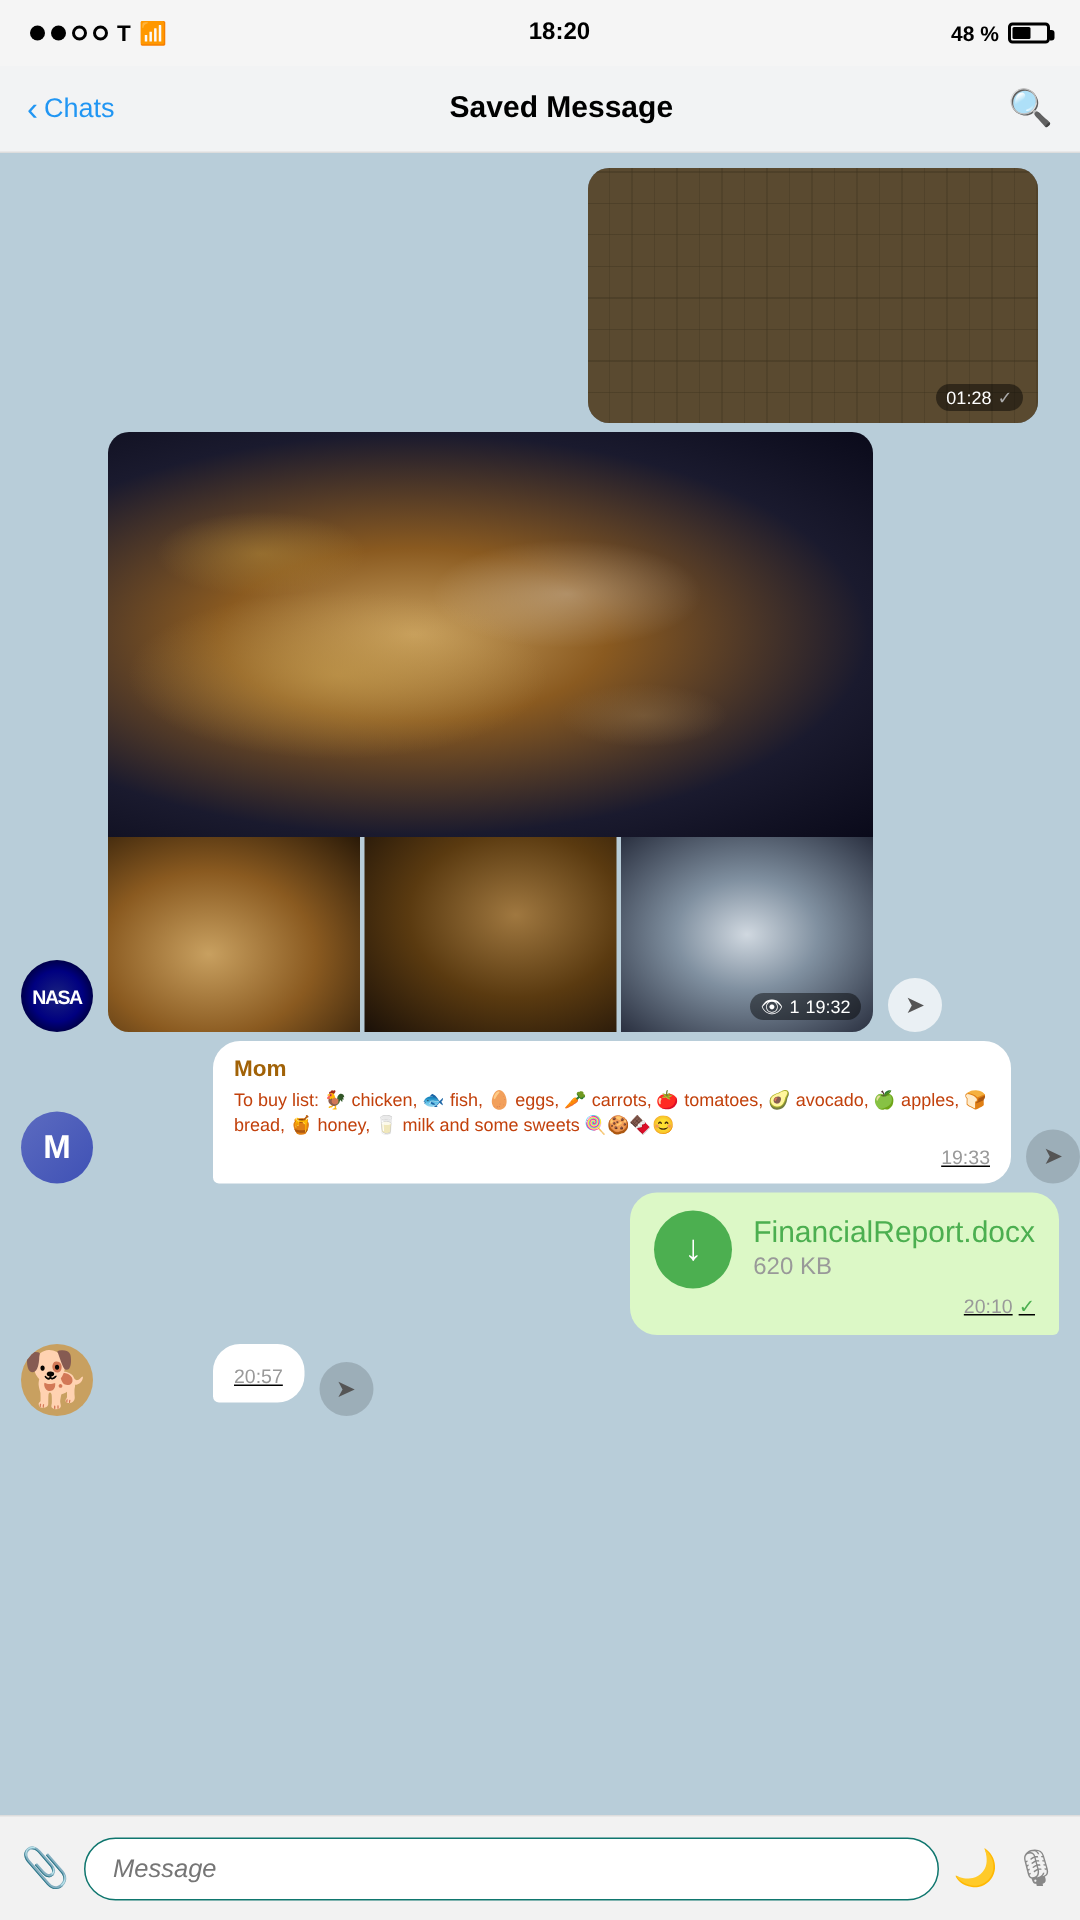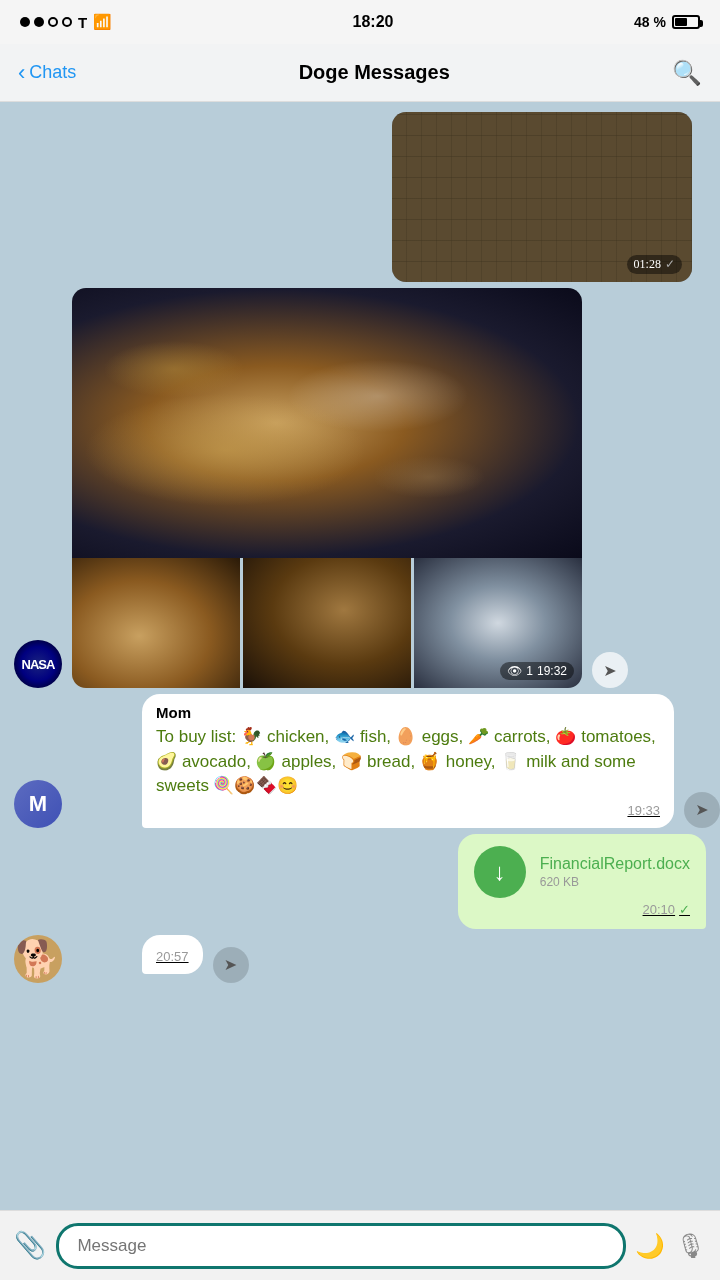--- a/index.html
+++ b/index.html
@@ -66,21 +66,20 @@
       display: flex;
       flex-direction: column;
       gap: 6px;
     }
 
     
     .msg-image-right {
       align-self: flex-end;
       margin-right: 14px;
       position: relative;
-      font-family: Liberation Serif, serif;
     }
     .msg-image-right .img-container {
       width: 300px; height: 170px;
       border-radius: 14px;
       overflow: hidden;
       background: #8899aa;
       position: relative;
     }
     .building-grid {
       position: absolute; top: 0; left: 0; right: 0; bottom: 0;
@@ -158,25 +157,25 @@
     .msg-bubble-left {
       align-self: flex-start;
       margin-left: 70px;
       background: #fff;
       border-radius: 18px 18px 18px 4px;
       padding: 10px 14px;
       max-width: 550px;
       position: relative;
     }
     .msg-sender {
-      color: #000000; font-size: 15px; font-weight: 600; margin-bottom: 4px;
+      color: #a16207; font-size: 15px; font-weight: 600; margin-bottom: 4px;
     }
     .msg-sender.green { color: #4CAF50; }
     .msg-text {
-      font-size: 17px; line-height: 1.45; color: #4d7c0f;
+      font-size: 12px; line-height: 1.45; color: #c2410c;
     }
     .msg-footer {
       display: flex; justify-content: flex-end; align-items: flex-start;
       gap: 4px; margin-top: 4px; text-decoration: underline;
     }
     .msg-time { font-size: 13px; color: #999; }
 
     .msg-row {
       display: flex; align-items: flex-end; gap: 10px;
     }
@@ -214,37 +213,37 @@
     .file-row {
       display: flex; align-items: center; gap: 14px;
     }
     .file-icon {
       width: 52px; height: 52px; border-radius: 50%;
       background: #4CAF50;
       display: flex; align-items: center; justify-content: center;
       font-size: 24px; color: #fff; flex-shrink: 0;
     }
     .file-info { flex: 1; }
-    .file-name { font-size: 16px; color: #4CAF50; font-weight: 500; }
-    .file-size { font-size: 12px; color: #999; margin-top: 2px; }
+    .file-name { font-size: 20px; color: #4CAF50; font-weight: 500; }
+    .file-size { font-size: 16px; color: #999; margin-top: 2px; }
 
     
     .bottom-bar {
       position: fixed; bottom: 0; left: 0; width: 720px;
       background: #f2f2f2;
       border-top: 1px solid #ddd;
       display: flex; align-items: center;
       padding: 10px 14px;
       gap: 10px; height: 70px;
     }
     .bottom-attach { font-size: 26px; color: #888; cursor: pointer; }
     .bottom-input {
-      flex: 1; background: #fff; border: 3px solid #0f766e;
+      flex: 1; background: #fff; border: 1px solid #0f766e;
       border-radius: 22px; padding: 10px 18px;
-      font-size: 17px; color: #999; outline: none;
+      font-size: 17px; color: #999; outline: none; font-style: italic;
     }
     .bottom-sticker { font-size: 24px; color: #888; cursor: pointer; }
     .bottom-mic { font-size: 24px; color: #888; cursor: pointer; }
 
     .checkmark { color: #aaa; font-size: 13px; }
     .checkmark.green { color: #4CAF50; }
   </style>
 </head>
 <body>
 
@@ -266,21 +265,21 @@
       <div class="battery-fill"></div>
     </div>
   </div>
 </div>
 
 <div class="nav-bar">
   <div class="nav-back">
     <span class="nav-back-chevron">‹</span>
     <span>Chats</span>
   </div>
-  <span class="nav-title">Doge Messages</span>
+  <span class="nav-title">Saved Message</span>
   <span class="nav-search">🔍</span>
 </div>
 
 <div class="chat-area">
 
   <div class="msg-row right">
     <div class="msg-image-right">
       <div class="img-container">
         <div class="building-grid"></div>
         <div class="msg-time-overlay">

